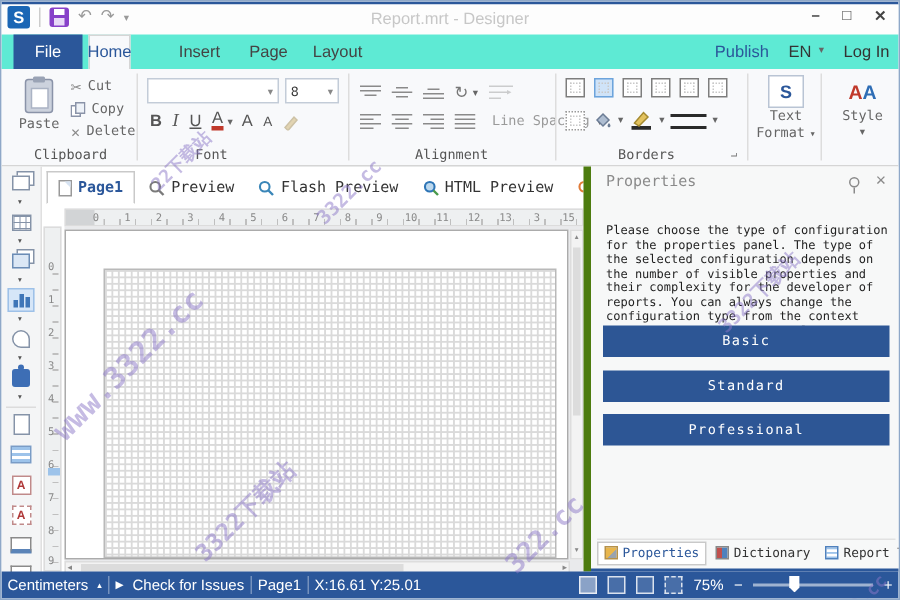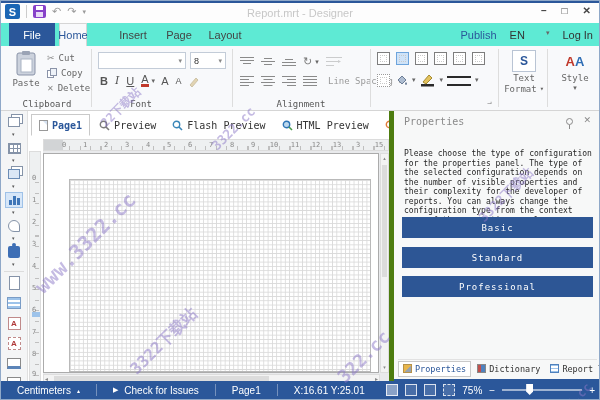--- a/index.html
+++ b/index.html
@@ -24,21 +24,21 @@
   
   .menubar{position:absolute;top:22px;left:0;right:0;height:23px;background:#5eead4}
   .mtab{position:absolute;top:0;height:23px;display:flex;align-items:center;justify-content:center;font-size:11px;color:#444;cursor:default}
   .mtab.file{left:8px;width:46px;background:#2b579a;color:#fff}
   .mtab.home{left:58px;width:28px;background:#f8f9fb;border:1px solid #d5d5d5;border-bottom:none;color:#2b579a}
   .mtab.insert{left:110px;width:44px}
   .mtab.page{left:158px;width:40px}
   .mtab.layout{left:200px;width:48px}
   .mright{position:absolute;right:6px;top:0;height:23px;display:flex;align-items:center;gap:13px;font-size:11px}
   .mright .publish{color:#2b579a}
-  .mright .lang{color:#333;display:flex;align-items:flex-start;gap:21px}
+  .mright .lang{color:#333;display:flex;align-items:flex-start;gap:5px}
   .mright .lang .c{font-size:7px;color:#666}
   .mright .login{color:#333}
 
   
   .ribbon{position:absolute;top:45px;left:0;right:0;height:65px;background:#f8f9fb;border-bottom:1px solid #d5d5d5}
   .gsep{position:absolute;top:3px;bottom:3px;width:1px;background:#ddd}
   .glabel{position:absolute;bottom:1px;font-size:9px;color:#555;text-align:center;font-family:"DejaVu Sans Mono",monospace}
   .rsmall{font-size:9px;color:#666;font-family:"DejaVu Sans Mono",monospace}
   .paste{position:absolute;left:8px;top:4px;width:34px;height:46px;display:flex;flex-direction:column;align-items:center;gap:2px}
   .cliprow{position:absolute;display:flex;align-items:center;gap:4px}
@@ -113,21 +113,21 @@
   .ptabs{position:absolute;left:4px;right:4px;bottom:4px;height:18px;display:flex;align-items:center;gap:2px;border-top:1px solid #e2e2e2}
   .ptabitem{display:flex;align-items:center;gap:3px;height:16px;padding:0 4px;font-size:8.5px;color:#333;font-family:"DejaVu Sans Mono",monospace;white-space:nowrap}
   .ptabitem.active{background:#fff;border:1px solid #c9c9c9;color:#2b579a}
   .pacc{position:absolute;left:0;right:0;bottom:0;height:2px;background:#2b579a}
   .ic-prop{width:9px;height:9px;background:linear-gradient(135deg,#e8b64c 55%,#9aa3ad 55%);border:1px solid #b5914a}
   .ic-dict{width:9px;height:9px;background:linear-gradient(90deg,#c0504d 50%,#4f81bd 50%);border:1px solid #888}
   .ic-tree{width:9px;height:9px;background:#fff;border:1px solid #4f81bd;background-image:linear-gradient(#9dc3ea 1px,transparent 1px);background-size:100% 3px}
 
   
   .statusbar{position:absolute;left:0;right:0;bottom:0;height:18px;background:#2b579a;color:#fff;display:flex;align-items:center;font-size:10px}
-  .sgroup{display:flex;align-items:center;gap:6px;padding:0 16px;height:100%}
+  .sgroup{display:flex;align-items:center;gap:6px;padding:0 4px;height:100%}
   .ssep{width:1px;height:12px;background:rgba(255,255,255,.35)}
   .scaret{font-size:6px}
   .splay{font-size:7px}
   .sright{position:absolute;right:4px;top:0;height:18px;display:flex;align-items:center;gap:7px}
   .vico{width:12px;height:12px;border:1px solid rgba(255,255,255,.8);background:rgba(255,255,255,.14)}
   .vico.sel{background:rgba(255,255,255,.45)}
   .ztrack{position:relative;width:80px;height:2px;background:rgba(255,255,255,.55)}
   .zthumb{position:absolute;left:24px;top:-5px;width:7px;height:11px;background:#fff;clip-path:polygon(0 0,100% 0,100% 68%,50% 100%,0 68%)}
 
   
@@ -312,20 +312,21 @@
         </svg>
       <span class="caret7">▾</span>
       <svg width="16" height="14">
           <rect x="1" y="11" width="13" height="2.5" fill="#2a2a2a"></rect>
           <path d="M3 9 L9 2 L12 5 L6 11 Z" fill="#e3c25e" stroke="#a58a30"></path>
         </svg>
       <span class="caret7">▾</span>
       <div class="lstyle"></div>
       <span class="caret7">▾</span>
     </div>
+    <div class="glabel" style="left:370px;width:120px">Borders</div>
     <span class="launcher" style="left:486px;bottom:2px">⌐</span>
     <div class="gsep" style="left:497px"></div>
 
     <div class="bigbtn" style="left:503px;width:40px">
       <div class="tficon">S</div>
       <span class="rsmall">Text</span>
       <span class="rsmall" style="display:flex;gap:3px;align-items:center">
           <span>Format</span>
           <span class="caret7">▾</span>
         </span>

